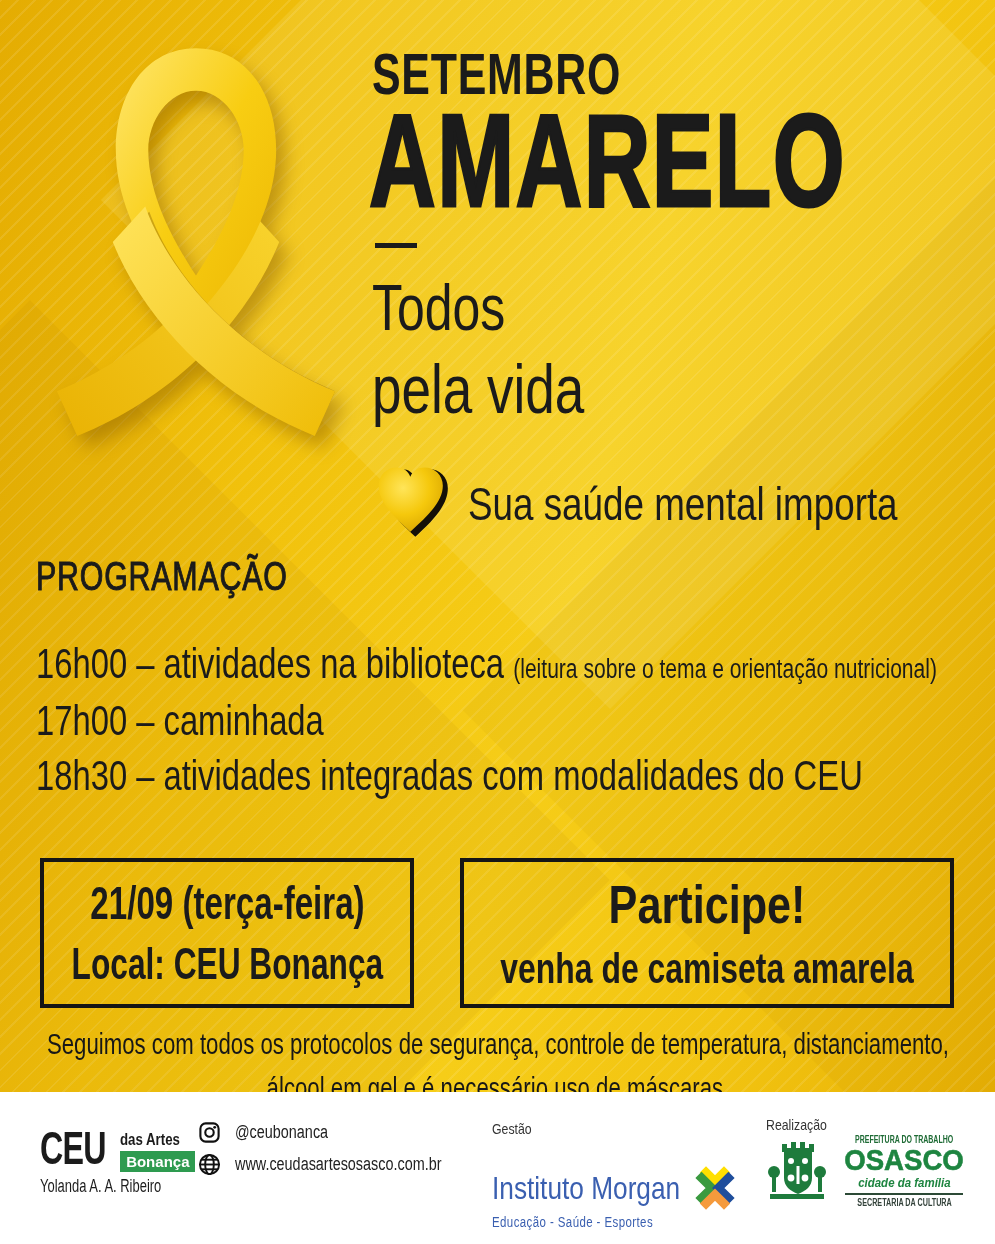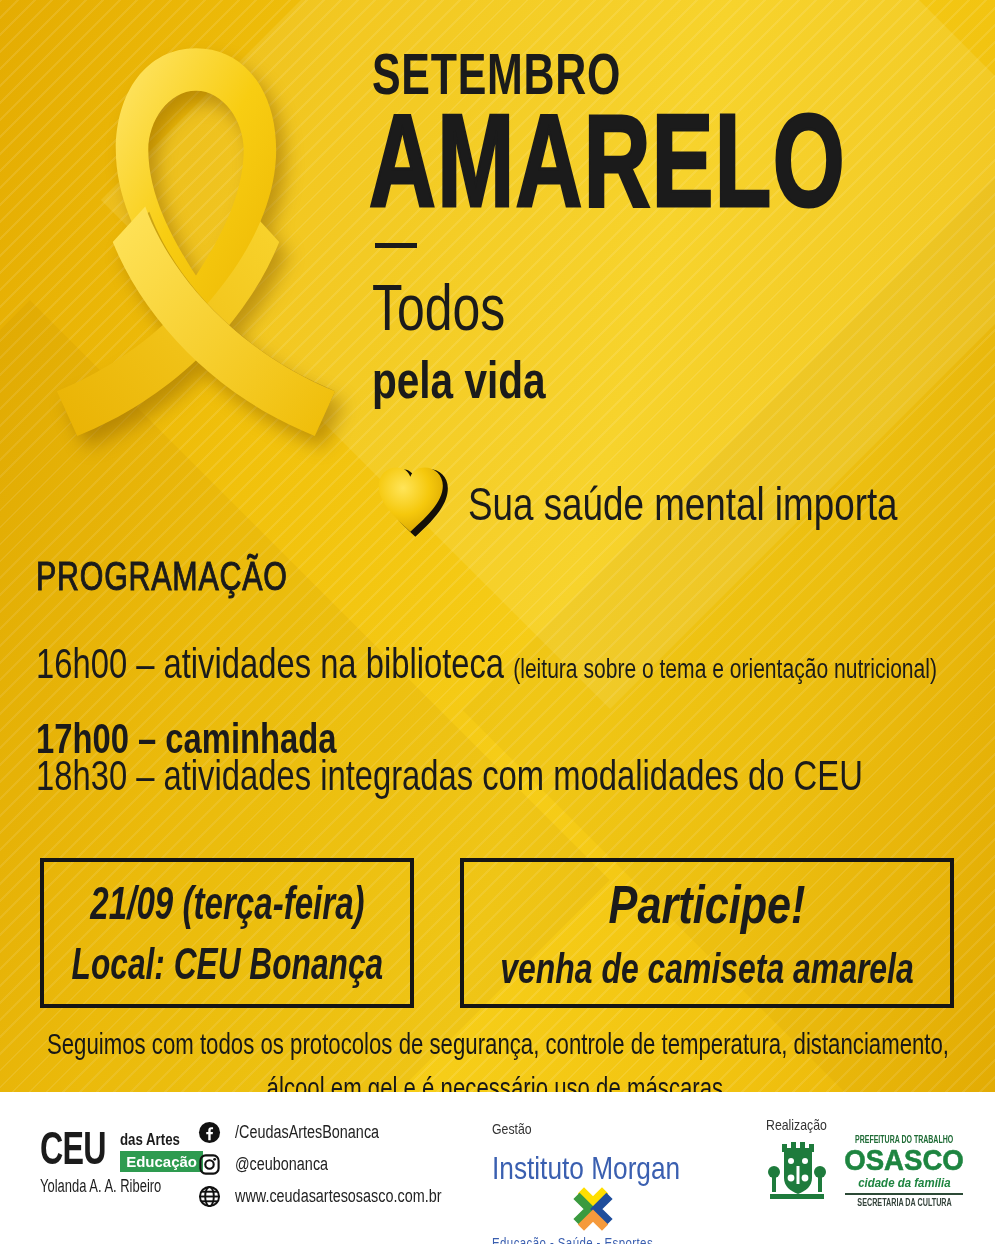--- a/index.html
+++ b/index.html
@@ -25,40 +25,40 @@
   .ribbon{position:absolute;left:28px;top:34px;width:336px;height:406px;
     filter:drop-shadow(9px 12px 9px rgba(130,88,0,.45));}
 
   .eyebrow{left:372px;top:40px;font-size:58px;font-weight:700;letter-spacing:1px;}
   .eyebrow .cond{transform:scaleX(.74);}
   .title{left:369px;top:95px;font-size:132px;font-weight:700;line-height:1;letter-spacing:2px;
     -webkit-text-stroke:3px var(--ink);}
   .title .cond{transform:scaleX(.70);}
   .divider{left:375px;top:243px;width:42px;height:5px;background:var(--ink);}
   .sub1{left:372px;top:271px;font-size:64px;font-weight:400;}
-  .sub2{left:372px;top:350px;font-size:52px;font-weight:700;}
+  .sub2{left:372px;top:350px;font-size:68px;font-weight:400;}
   .sub1 .cond,.sub2 .cond{transform:scaleX(.78);}
 
   .heart{position:absolute;left:368px;top:460px;width:88px;height:80px;}
   .tagline{left:468px;top:477px;font-size:46px;font-weight:400;}
   .tagline .cond{transform:scaleX(.80);}
 
   .prog-heading{left:36px;top:554px;font-size:40px;font-weight:400;letter-spacing:1px;
     -webkit-text-stroke:1px var(--ink);}
   .prog-heading .cond{transform:scaleX(.76);}
   .prog-line{left:36px;font-size:42px;font-weight:400;}
   .prog-line .cond{transform:scaleX(.78);}
   .prog-line .note{font-size:27px;}
-  .pl0{top:640px;} .pl1{top:715px;font-weight:bold;} .pl2{top:752px;}
+  .pl0{top:640px;} .pl1{top:697px;} .pl2{top:752px;}
 
   .info-box{position:absolute;top:858px;height:150px;border:4px solid #151515;
     display:flex;flex-direction:column;align-items:center;justify-content:center;text-align:center;}
   .box-date{left:40px;width:374px;}
   .box-part{left:460px;width:494px;}
-  .info-box .bl{display:block;font-weight:700;line-height:1.35;white-space:nowrap;font-style:italic;}
+  .info-box .bl{display:block;font-weight:700;line-height:1.35;white-space:nowrap;}
   .info-box .bl>span{display:inline-block;transform-origin:center;}
   .box-date .l1 span{font-size:46px;transform:scaleX(.72);}
   .box-date .l2 span{font-size:44px;transform:scaleX(.72);}
   .box-part .l1 span{font-size:54px;transform:scaleX(.80);}
   .box-part .l2 span{font-size:42px;transform:scaleX(.76);}
 
   .notice{position:absolute;top:1022px;left:50%;width:1300px;transform-origin:center;
     transform:translateX(-50%) scaleX(.74);text-align:center;font-size:30px;line-height:1.45;
     font-weight:400;color:#171717;}
 
@@ -76,21 +76,21 @@
   .ceu-name span{display:inline-block;transform:scaleX(.72);transform-origin:left top;}
 
   .social{left:198px;top:28px;}
   .social-row{display:flex;align-items:center;margin-bottom:8px;height:24px;}
   .social-icon{width:23px;height:23px;flex:0 0 23px;}
   .social-handle{font-size:18px;color:#222;margin-left:14px;display:inline-block;
     transform:scaleX(.80);transform-origin:left center;white-space:nowrap;}
 
   .gestao{left:492px;top:28px;}
   .org-label{font-size:15px;color:#333;display:inline-block;transform:scaleX(.82);transform-origin:left top;}
-  .morgan-row{display:flex;align-items:center;margin-top:12px;flex-direction:column;}
+  .morgan-row{display:flex;align-items:center;margin-top:28px;}
   .morgan-name{font-size:32px;color:var(--morgan-blue);font-weight:400;display:inline-block;
     transform:scaleX(.82);transform-origin:left center;white-space:nowrap;}
   .morgan-x{width:44px;height:44px;margin-left:-28px;}
   .morgan-tagline{font-size:14px;color:var(--morgan-blue);margin-top:4px;display:inline-block;
     transform:scaleX(.82);transform-origin:left top;letter-spacing:.5px;white-space:nowrap;}
 
   .realizacao{left:766px;top:24px;}
   .osasco-row{display:flex;align-items:center;margin-top:0;}
   .crest{width:62px;height:66px;flex:0 0 62px;}
   .osasco-col{margin-left:6px;display:flex;flex-direction:column;align-items:center;}
@@ -180,34 +180,27 @@
     <div class="notice">Seguimos com todos os protocolos de segurança, controle de temperatura, distanciamento, álcool em gel e é necessário uso de máscaras.</div>
   </div>
 
   <div class="footer">
 
     <div class="fblock ceu">
       <div class="ceu-row">
         <span class="ceu-acronym">CEU</span>
         <span class="ceu-col">
           <span class="ceu-suffix">das Artes</span><br>
-          <span class="ceu-badge">Educação</span>
+          <span class="ceu-badge">Bonança</span>
         </span>
       </div>
       <span class="ceu-name"><span>Yolanda A. A. Ribeiro</span></span>
     </div>
 
     <div class="fblock social">
-      <div class="social-row">
-        <svg class="social-icon" viewBox="0 0 24 24" aria-hidden="true">
-          <circle cx="12" cy="12" r="11" fill="#111"></circle>
-          <path fill="#fff" d="M13.2 20v-6.2h2.1l.3-2.4h-2.4V9.9c0-.7.2-1.2 1.2-1.2h1.3V6.6c-.2 0-1-.1-1.9-.1-1.9 0-3.1 1.1-3.1 3.2v1.7H8.6v2.4h2.1V20h2.5z"></path>
-        </svg>
-        <span class="social-handle">/CeudasArtesBonanca</span>
-      </div>
       <div class="social-row">
         <svg class="social-icon" viewBox="0 0 24 24" aria-hidden="true">
           <rect x="2.5" y="2.5" width="19" height="19" rx="5.5" fill="none" stroke="#111" stroke-width="2.2"></rect>
           <circle cx="12" cy="12" r="4.4" fill="none" stroke="#111" stroke-width="2.2"></circle>
           <circle cx="17.4" cy="6.6" r="1.5" fill="#111"></circle>
         </svg>
         <span class="social-handle">@ceubonanca</span>
       </div>
       <div class="social-row">
         <svg class="social-icon" viewBox="0 0 24 24" aria-hidden="true">

